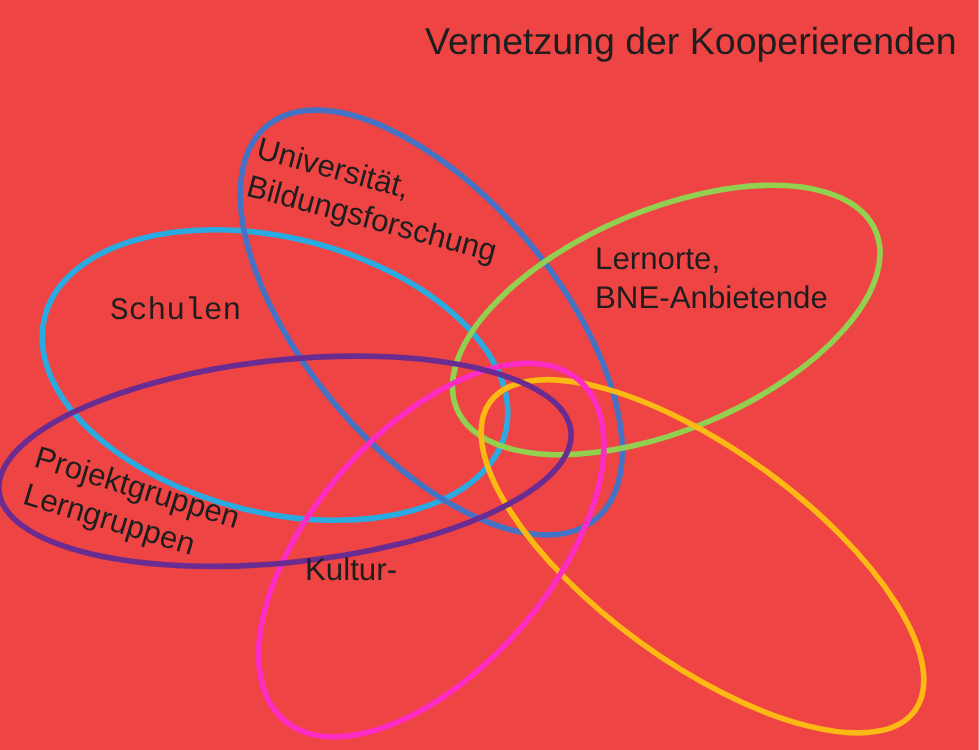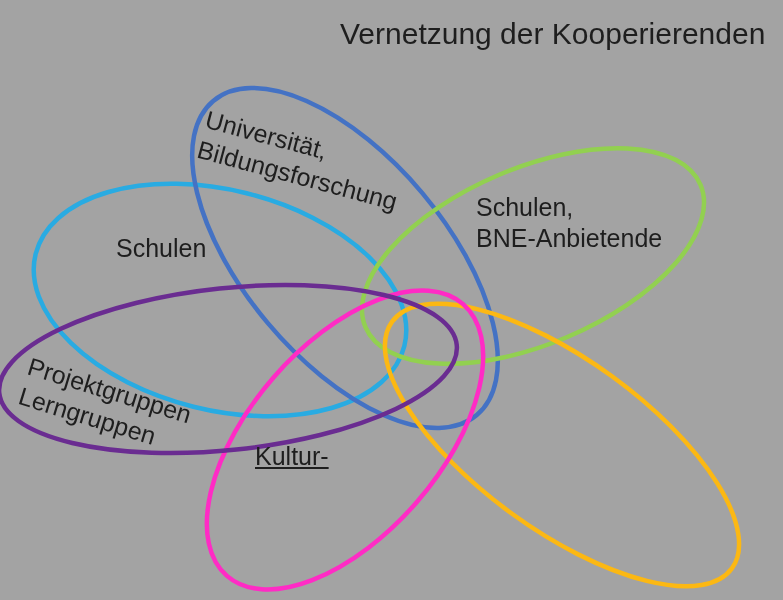--- a/index.html
+++ b/index.html
@@ -1,20 +1,20 @@
 <!DOCTYPE html>
 <html><head>
 <meta charset="utf-8">
 <style>
   html, body { margin: 0; padding: 0; background: #ffffff; }
   #stage {
     position: relative;
     width: 783px;
     height: 600px;
-    background: #a3a3a3;
+    background: #ef4444;
     overflow: hidden;
     font-family: "Liberation Sans", "DejaVu Sans", sans-serif;
     color: #1e1e1e;
   }
   #venn-svg { position: absolute; left: 0; top: 0; width: 783px; height: 600px; }
 
   .lbl {
     position: absolute;
     font-size: 25px;
     line-height: 31px;
@@ -25,28 +25,28 @@
 
   .lbl-title {
     left: 340px; top: 16px;
     font-size: 30px; line-height: 36px;
   }
   .lbl-universitaet {
     left: 210px; top: 104px;
     transform: rotate(15deg);
     transform-origin: 0 0;
   }
-  .lbl-schulen       { left: 116px; top: 233px; }
+  .lbl-schulen       { left: 88px; top: 233px; font-family: Liberation Mono, monospace; }
   .lbl-lernorte      { left: 476px; top: 192px; }
   .lbl-projektgruppen {
     left: 33px; top: 351px;
     transform: rotate(17deg);
     transform-origin: 0 0;
   }
-  .lbl-kultur        { left: 255px; top: 441px; text-decoration: underline; }
+  .lbl-kultur        { left: 244px; top: 441px; }
   .lbl-schultraeger  { left: 548px; top: 461px; }
 </style>
 </head>
 <body>
 
 <div id="stage">
 
   <svg id="venn-svg" viewBox="0 0 783 600">
       <ellipse cx="220" cy="300" rx="190" ry="110" transform="rotate(14 220 300)" fill="none" stroke="#29ABE2" stroke-width="4.5"></ellipse>
       <ellipse cx="345" cy="258" rx="205" ry="101" transform="rotate(50 345 258)" fill="none" stroke="#4472C4" stroke-width="4.5"></ellipse>
@@ -63,21 +63,21 @@
   <div class="lbl lbl-universitaet">
     <span>Universität,</span>
     <span>Bildungsforschung</span>
   </div>
 
   <div class="lbl lbl-schulen">
     <span>Schulen</span>
   </div>
 
   <div class="lbl lbl-lernorte">
-    <span>Schulen,</span>
+    <span>Lernorte,</span>
     <span>BNE-Anbietende</span>
   </div>
 
   <div class="lbl lbl-projektgruppen">
     <span>Projektgruppen</span>
     <span>Lerngruppen</span>
   </div>
 
   <div class="lbl lbl-kultur">
     <span>Kultur-</span>

